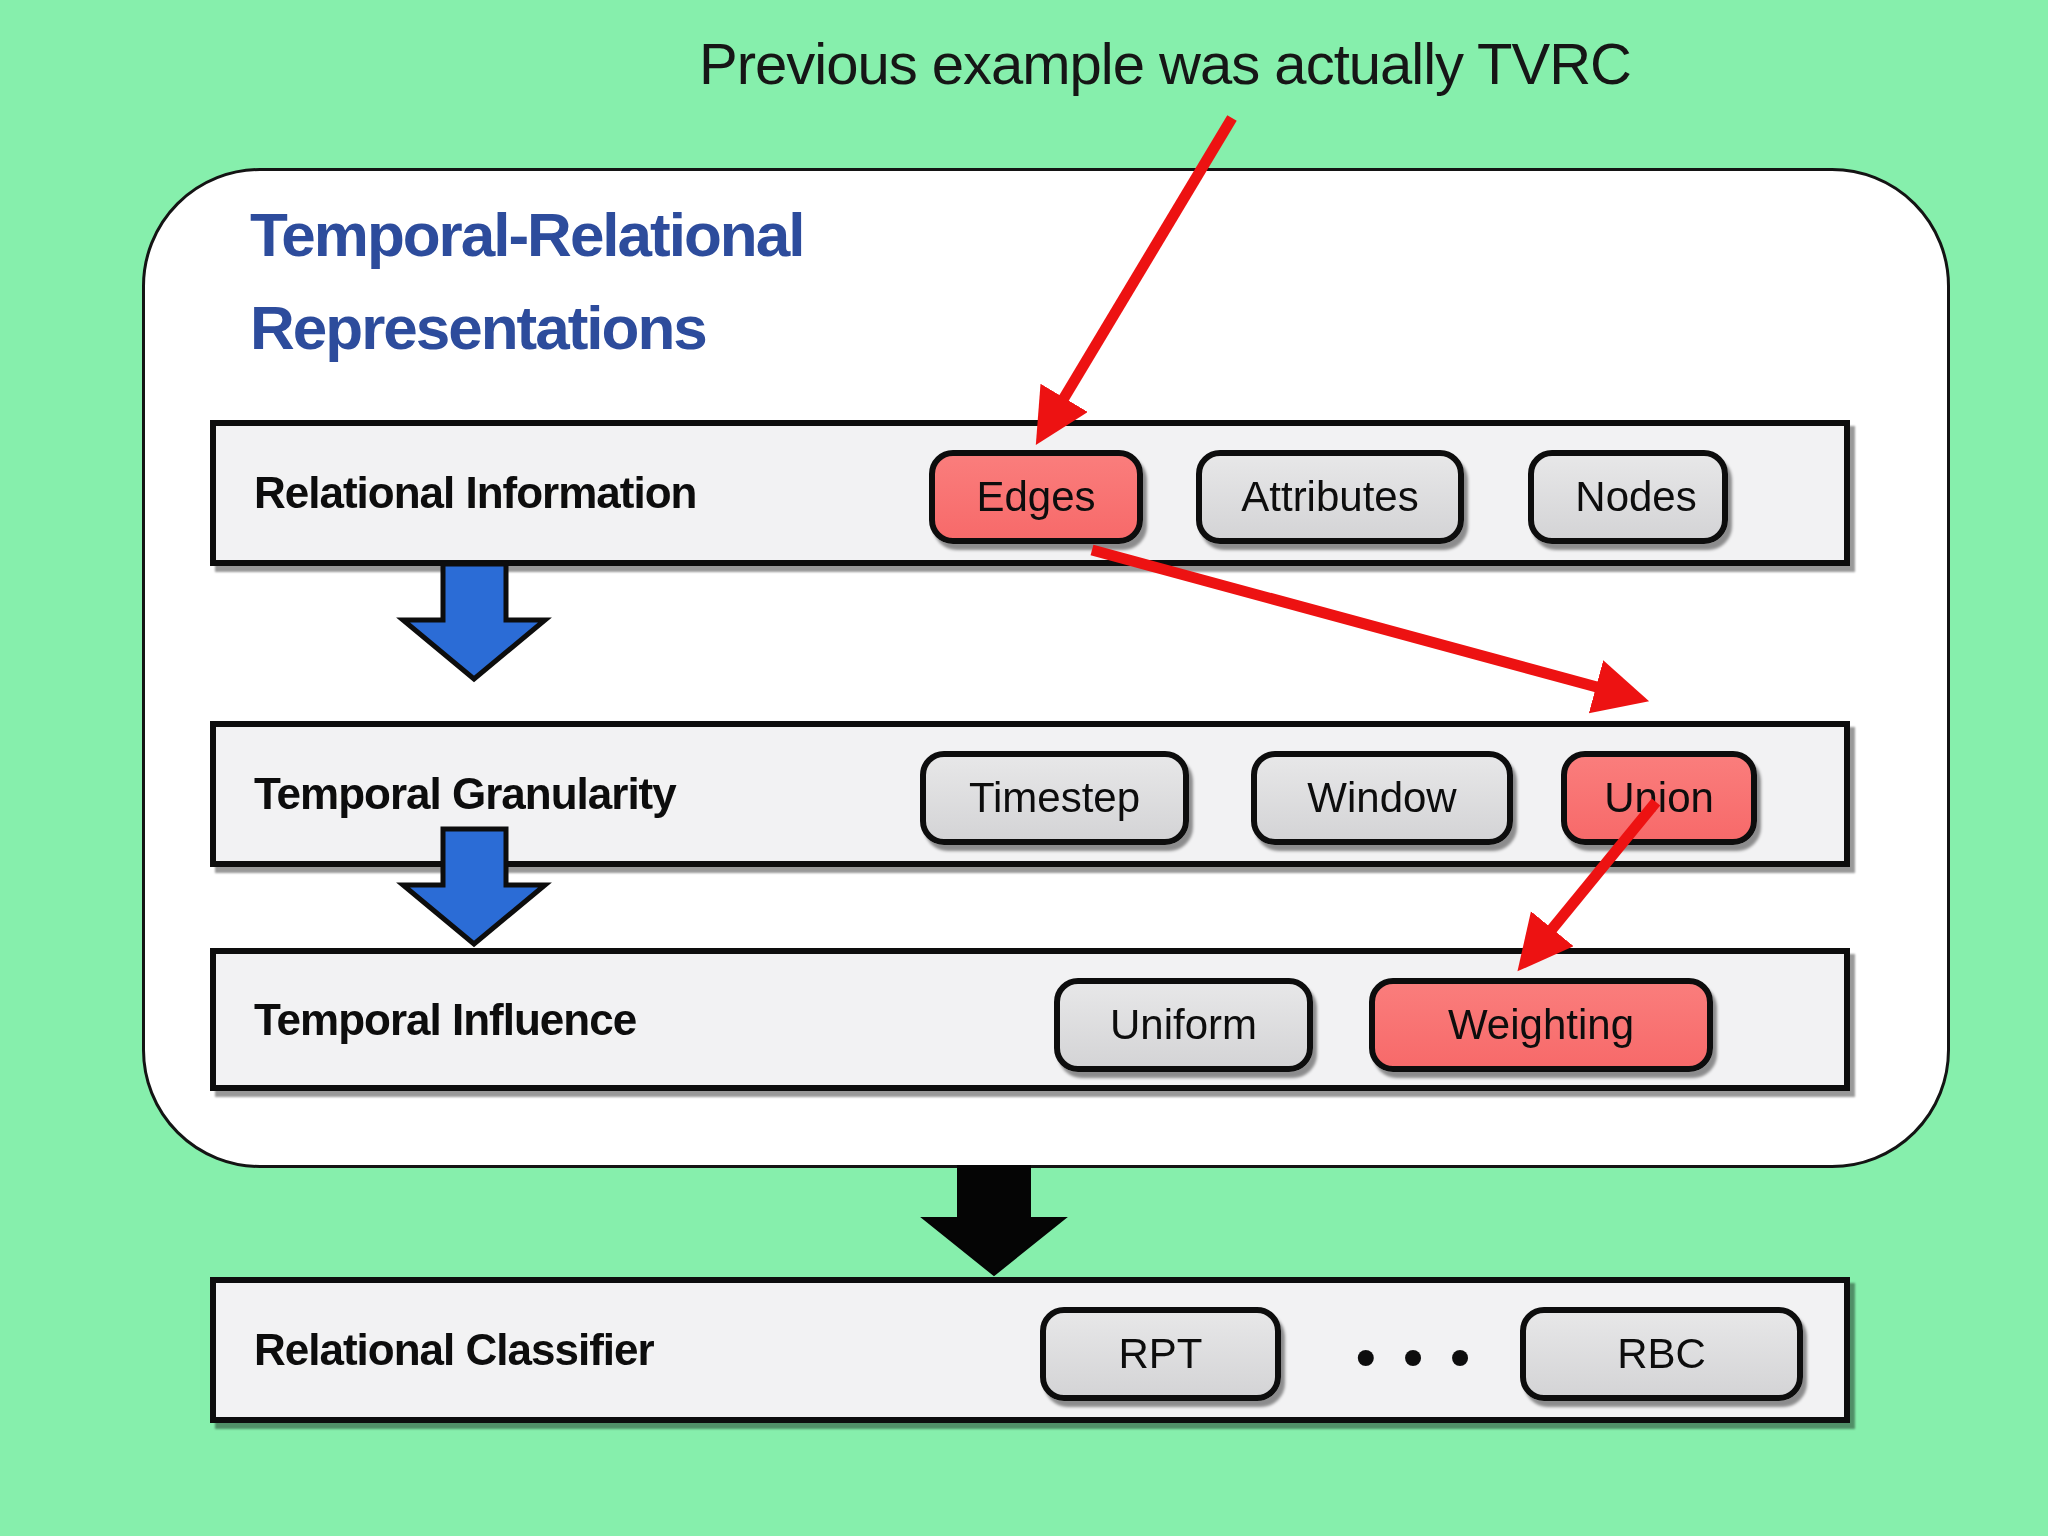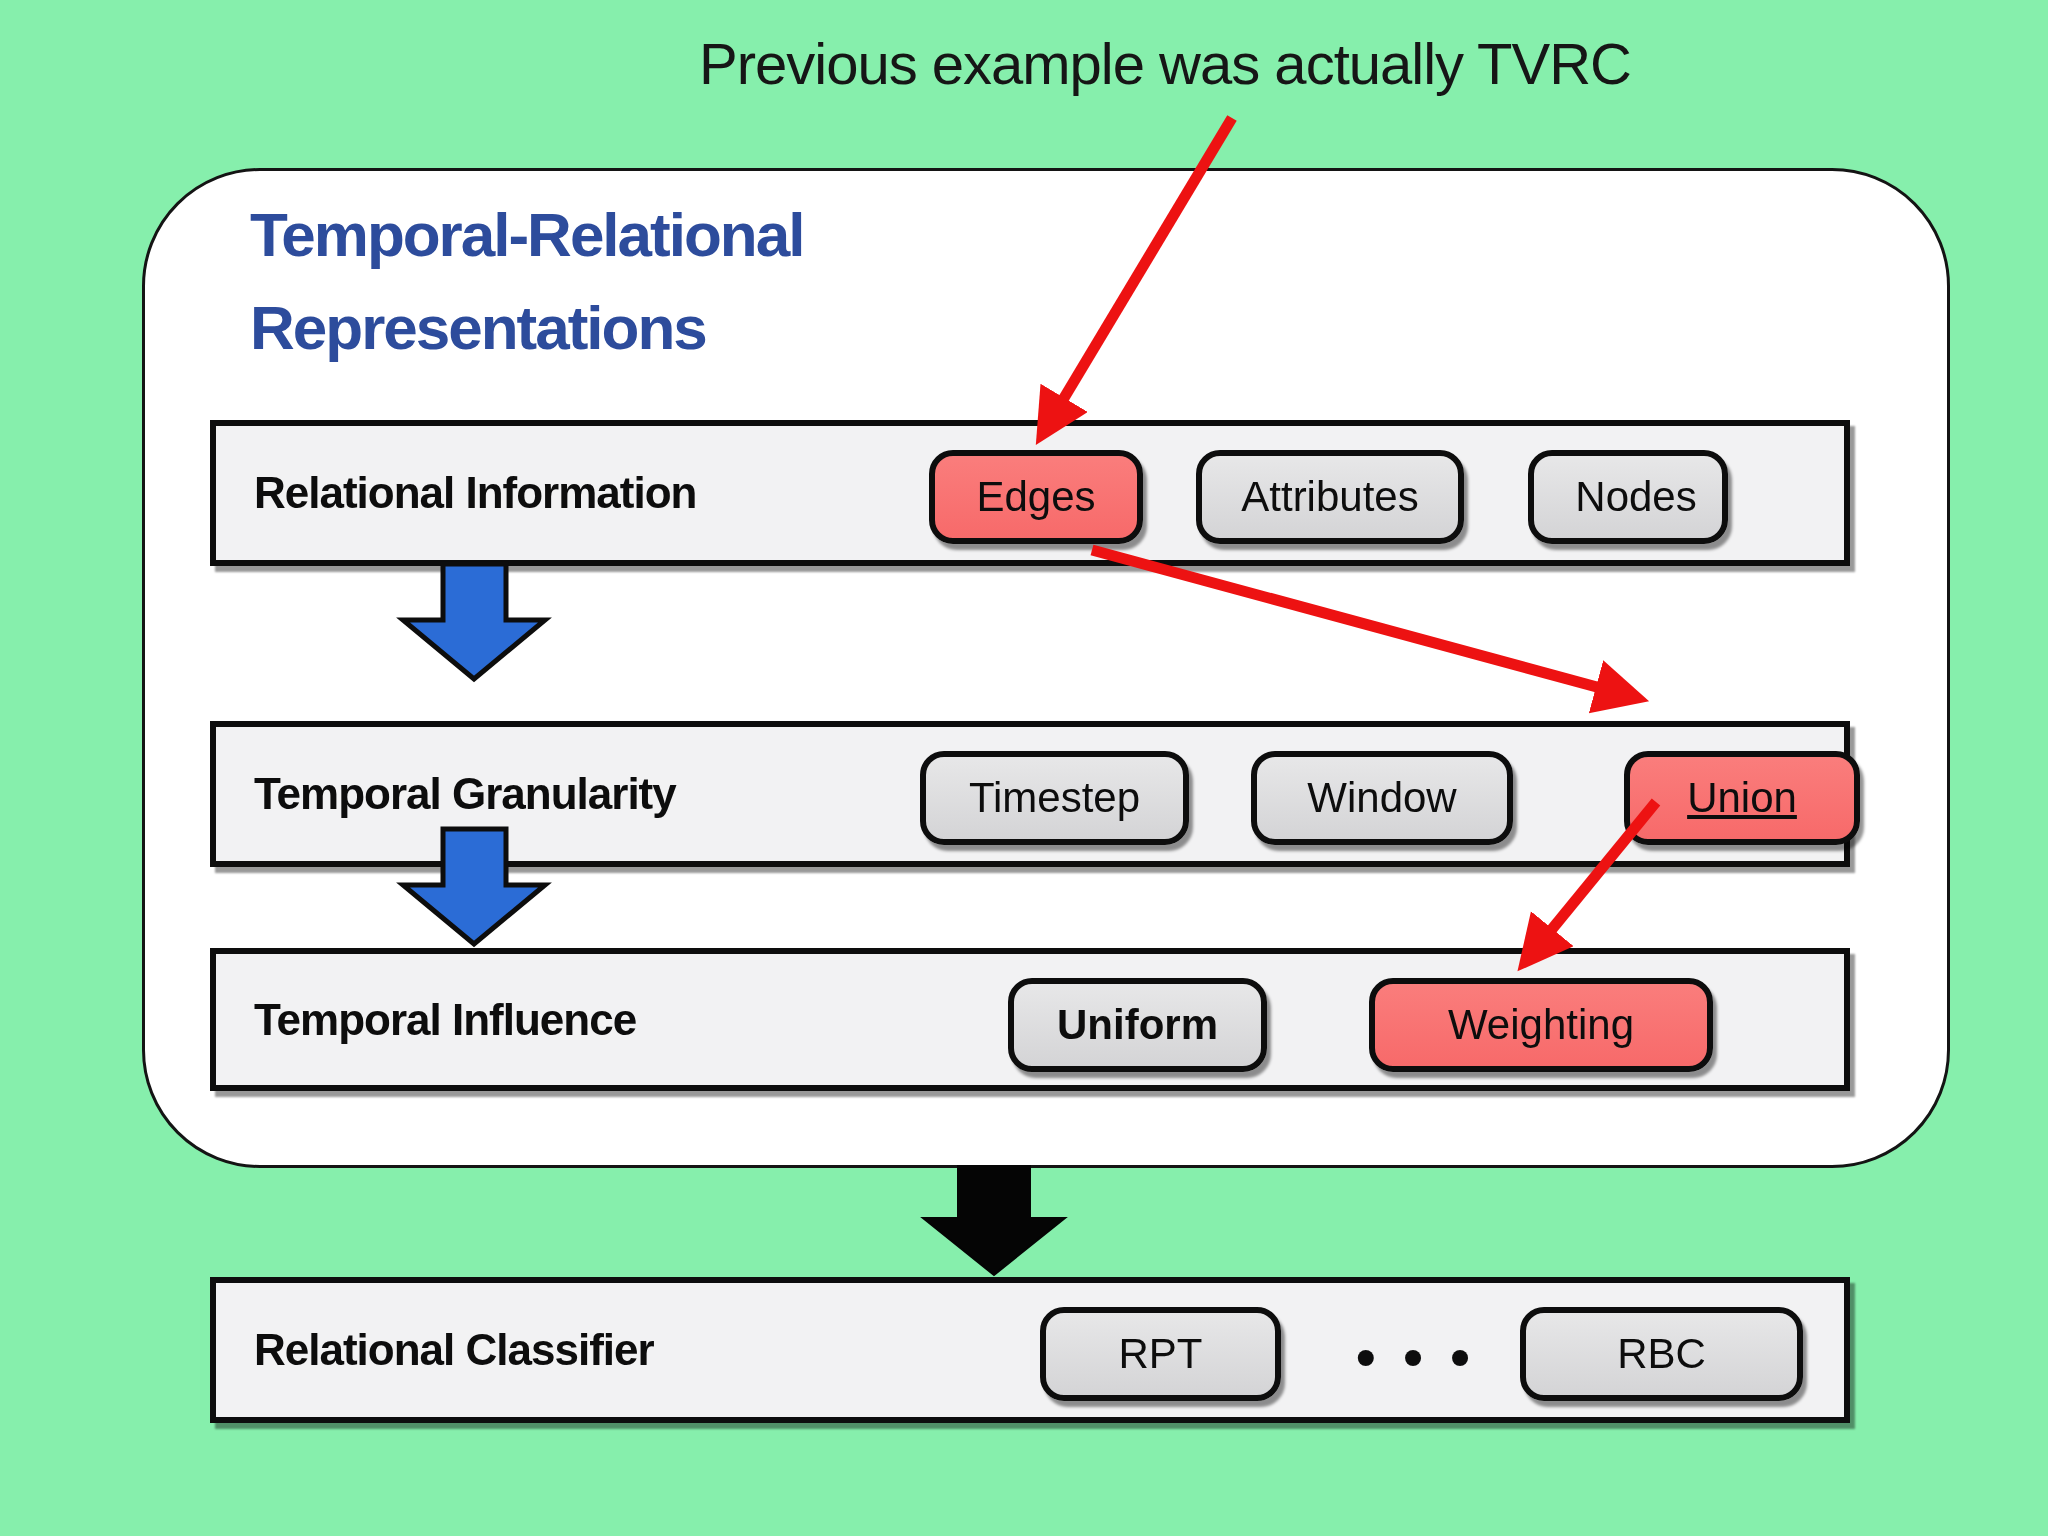--- a/index.html
+++ b/index.html
@@ -61,26 +61,26 @@
     <div class="row-label">Relational Information</div>
     <div class="pill red" style="left:713px;width:214px;">Edges</div>
     <div class="pill" style="left:980px;width:268px;">Attributes</div>
     <div class="pill" style="left:1312px;width:200px;padding-left:16px;">Nodes</div>
   </div>
 
   <div class="band" style="top:685px;margin-top:36px;">
     <div class="row-label">Temporal Granularity</div>
     <div class="pill" style="left:704px;width:269px;">Timestep</div>
     <div class="pill" style="left:1035px;width:262px;">Window</div>
-    <div class="pill red" style="left:1408px;width:236px;text-decoration:underline;">Union</div>
+    <div class="pill red" style="left:1345px;width:196px;">Union</div>
   </div>
 
   <div class="band" style="top:948px;height:143px;">
     <div class="row-label">Temporal Influence</div>
-    <div class="pill" style="left:792px;width:259px;font-weight:bold;">Uniform</div>
+    <div class="pill" style="left:838px;width:259px;">Uniform</div>
     <div class="pill red" style="left:1153px;width:344px;">Weighting</div>
   </div>
 
   <div class="band" style="top:1277px;">
     <div class="row-label">Relational Classifier</div>
     <div class="pill" style="left:824px;width:241px;">RPT</div>
     <div class="dots" style="left:1135px;width:130px;justify-content:center;">• • •</div>
     <div class="pill" style="left:1304px;width:283px;">RBC</div>
   </div>
 

